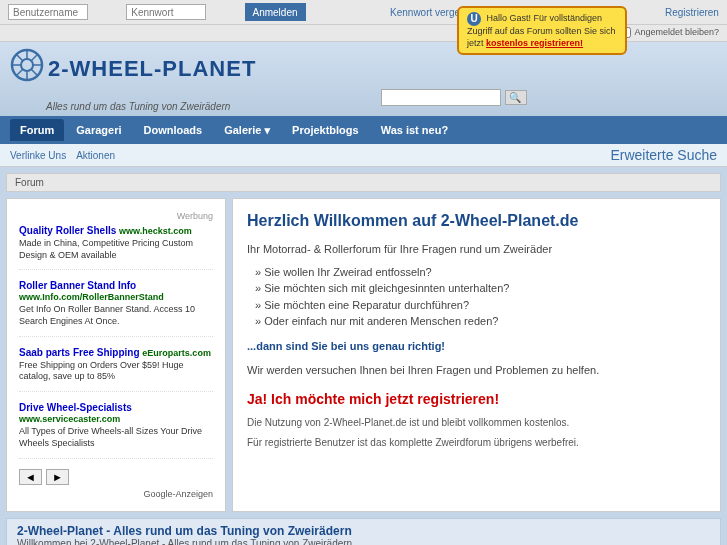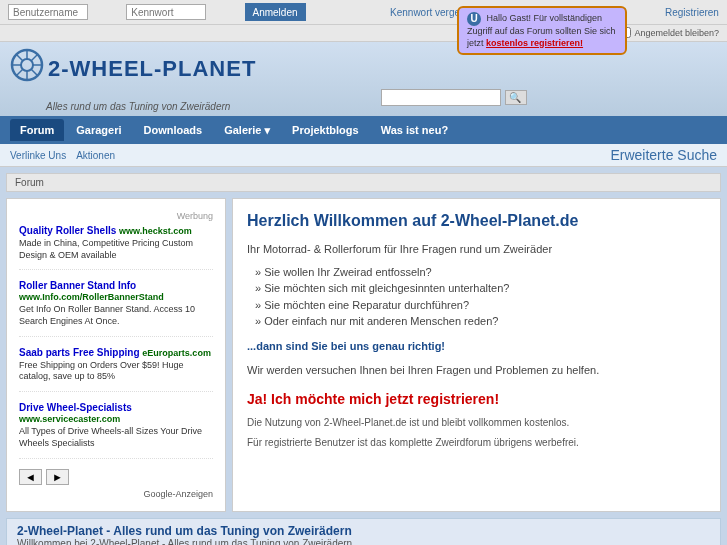--- a/index.html
+++ b/index.html
@@ -32,21 +32,21 @@
       cursor: pointer;
       height: 18px;
     }
     #top-bar .link { color: #3a6ea5; text-decoration: none; cursor: pointer; }
 
     
     #notif-bubble {
       position: absolute;
       top: 6px;
       right: 100px;
-      background: #c4b5fd;
+      background: #fde047;
       border: 2px solid #cc7700;
       border-radius: 6px;
       padding: 4px 8px;
       font-size: 9px;
       max-width: 170px;
       line-height: 1.3;
       color: #333;
       z-index: 100;
     }
     #notif-bubble .free-link { color: #c00; font-weight: bold; text-decoration: underline; cursor: pointer; }
@@ -314,21 +314,21 @@
       font-size: 10px;
       cursor: pointer;
       border: none;
     }
 
     
     #remember-row {
       font-size: 9px;
       color: #555;
       display: flex;
-      align-items: center;
+      align-items: flex-start;
       gap: 3px;
     }
     #remember-row input[type=checkbox] { width: 11px; height: 11px; }
   </style>
 </head>
 <body>
 
 <div id="top-bar" style="position:relative;justify-content:space-between;">
   <input type="text" placeholder="Benutzername" style="">
   <input type="password" placeholder="Kennwort" style="">

